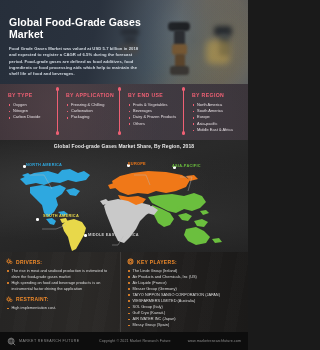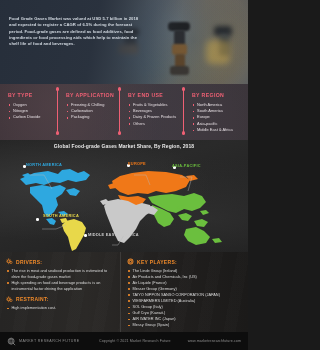--- a/index.html
+++ b/index.html
@@ -142,20 +142,21 @@
       <div class="valve" style="left:170px;top:66px;width:19px;height:9px;background:#3a3632;border-radius:3px;"></div>
       <div class="valve" style="left:120px;top:28px;width:19px;height:8px;background:#23262a;border-radius:4px;filter:blur(2.2px);"></div>
       <div class="valve" style="left:124px;top:35px;width:12px;height:14px;background:#2e3338;filter:blur(2.2px);"></div>
       <div class="valve" style="left:118px;top:44px;width:20px;height:10px;background:#6b6358;filter:blur(2.4px);"></div>
       <div class="valve" style="left:214px;top:26px;width:18px;height:10px;background:#262a2e;border-radius:4px;filter:blur(2.4px);"></div>
       <div class="valve" style="left:219px;top:34px;width:10px;height:22px;background:#3a4046;filter:blur(2.4px);"></div>
       <div class="valve" style="left:206px;top:40px;width:24px;height:24px;background:rgba(214,176,70,.45);border-radius:6px;filter:blur(3px);"></div>
     </div>
     <div class="header-overlay"></div>
     <div class="header-text">
+      <div class="h-title">Global Food-Grade Gases Market</div>
       <div class="h-desc">Food Grade Gases Market was valued at USD 5.7 billion in 2018 and expected to register a CAGR of 6.5% during the forecast period. Food-grade gases are defined as food additives, food ingredients or food processing aids which help to maintain the shelf life of food and beverages.</div>
     </div>
   </div>
 
   <div class="segments">
 
     <div class="seg-col c1">
       <div class="seg-title">BY TYPE</div>
       <ul class="seg-list">
         <li>Oxygen</li>

